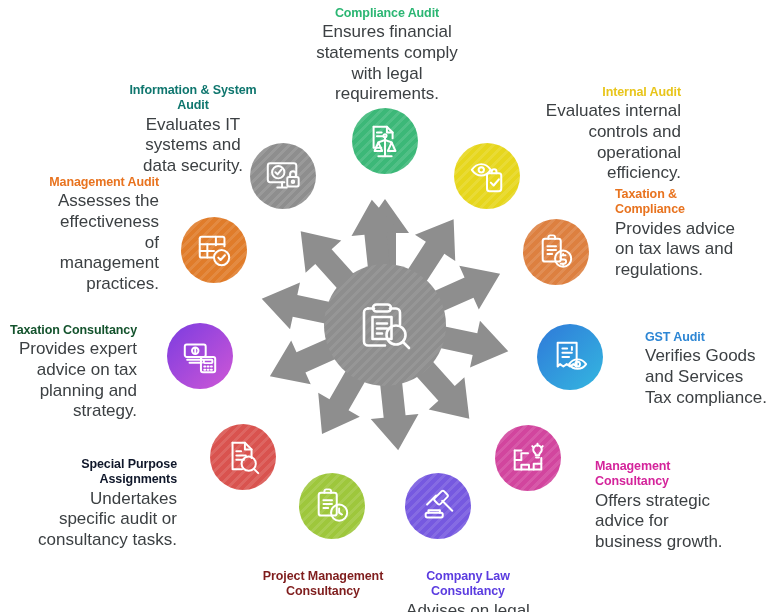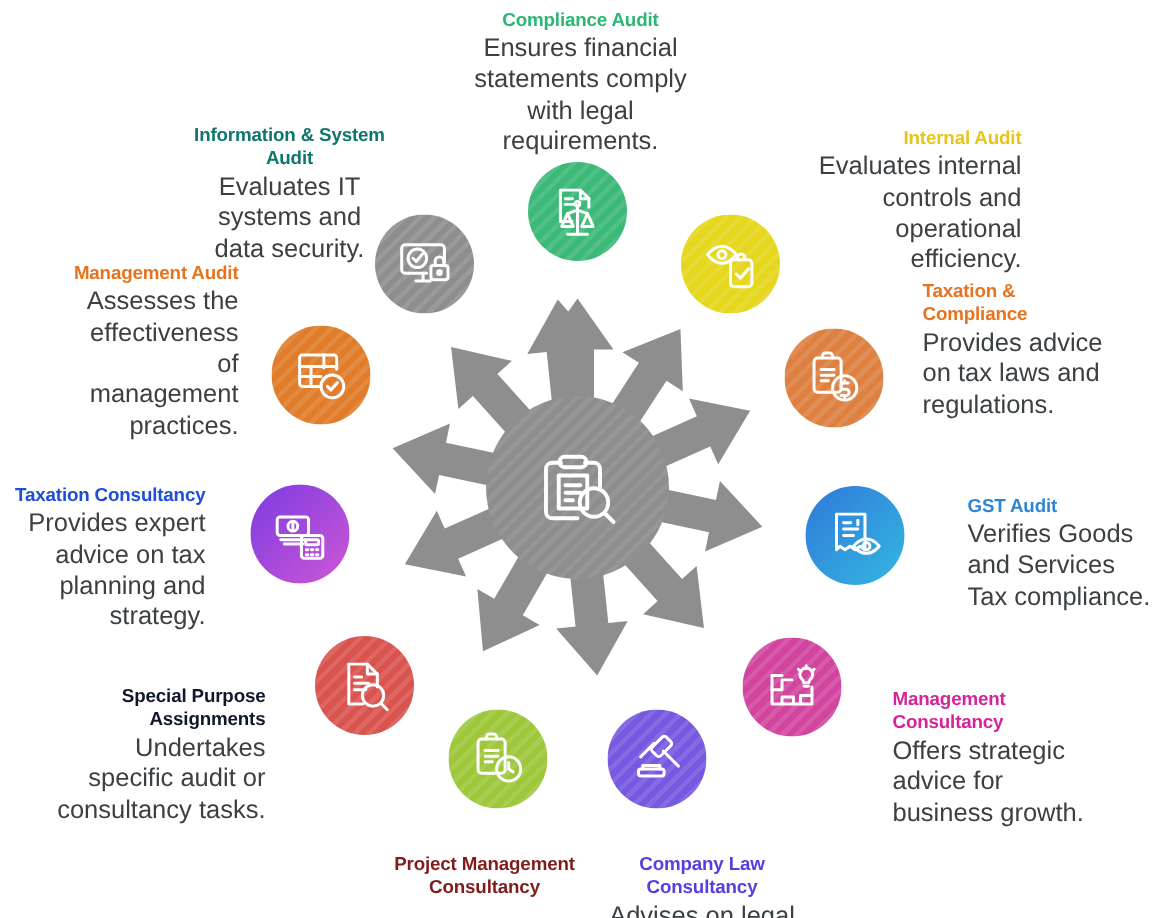--- a/index.html
+++ b/index.html
@@ -320,21 +320,21 @@
     <div class="ttl" style="color:#7f1d1d;">Project Management Consultancy</div>
     <div class="desc"></div>
   </div>
 
   <div class="label al-r" style="left:34px; top:457px; width:143px;">
     <div class="ttl" style="color:#0f172a;">Special Purpose Assignments</div>
     <div class="desc">Undertakes specific audit or consultancy tasks.</div>
   </div>
 
   <div class="label al-r" style="left:7px; top:323px; width:130px;">
-    <div class="ttl" style="color:#1d4ed8;">Taxation Consultancy</div>
+    <div class="ttl" style="color:#14532d;">Taxation Consultancy</div>
     <div class="desc">Provides expert advice on tax planning and strategy.</div>
   </div>
 
   <div class="label al-r" style="left:43px; top:175px; width:116px;">
     <div class="ttl" style="color:#e8731f;">Management Audit</div>
     <div class="desc">Assesses the effectiveness of management practices.</div>
   </div>
 
   <div class="label al-c" style="left:127px; top:83px; width:132px;">
     <div class="ttl" style="color:#0f766e;">Information &amp; System Audit</div>

